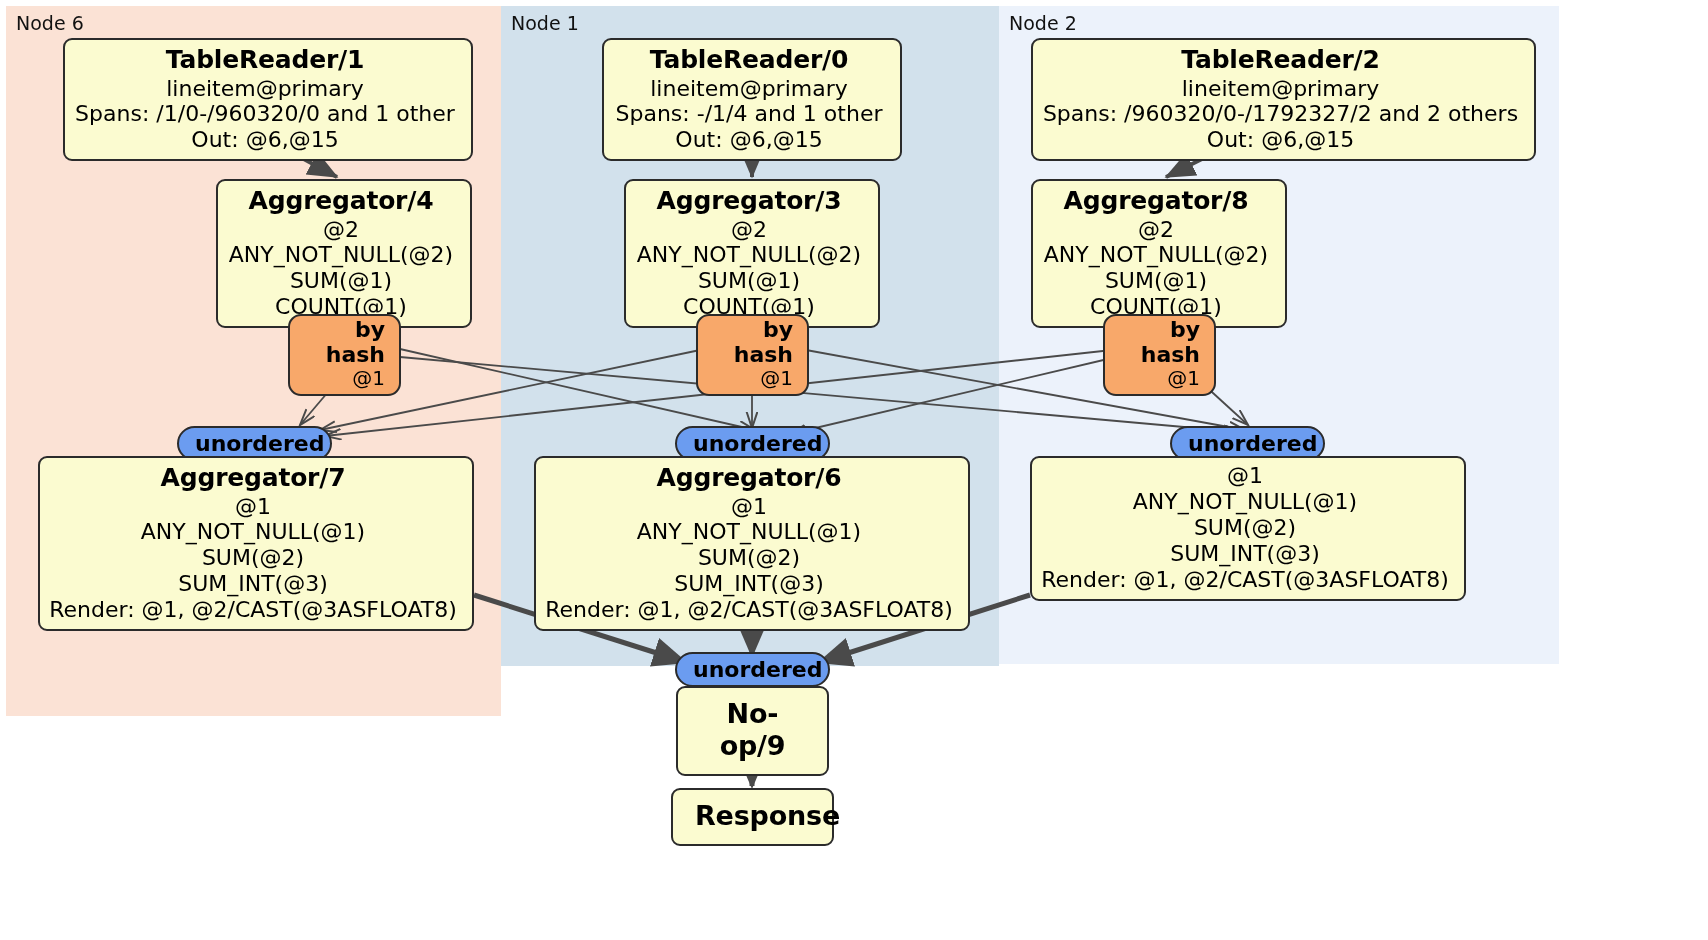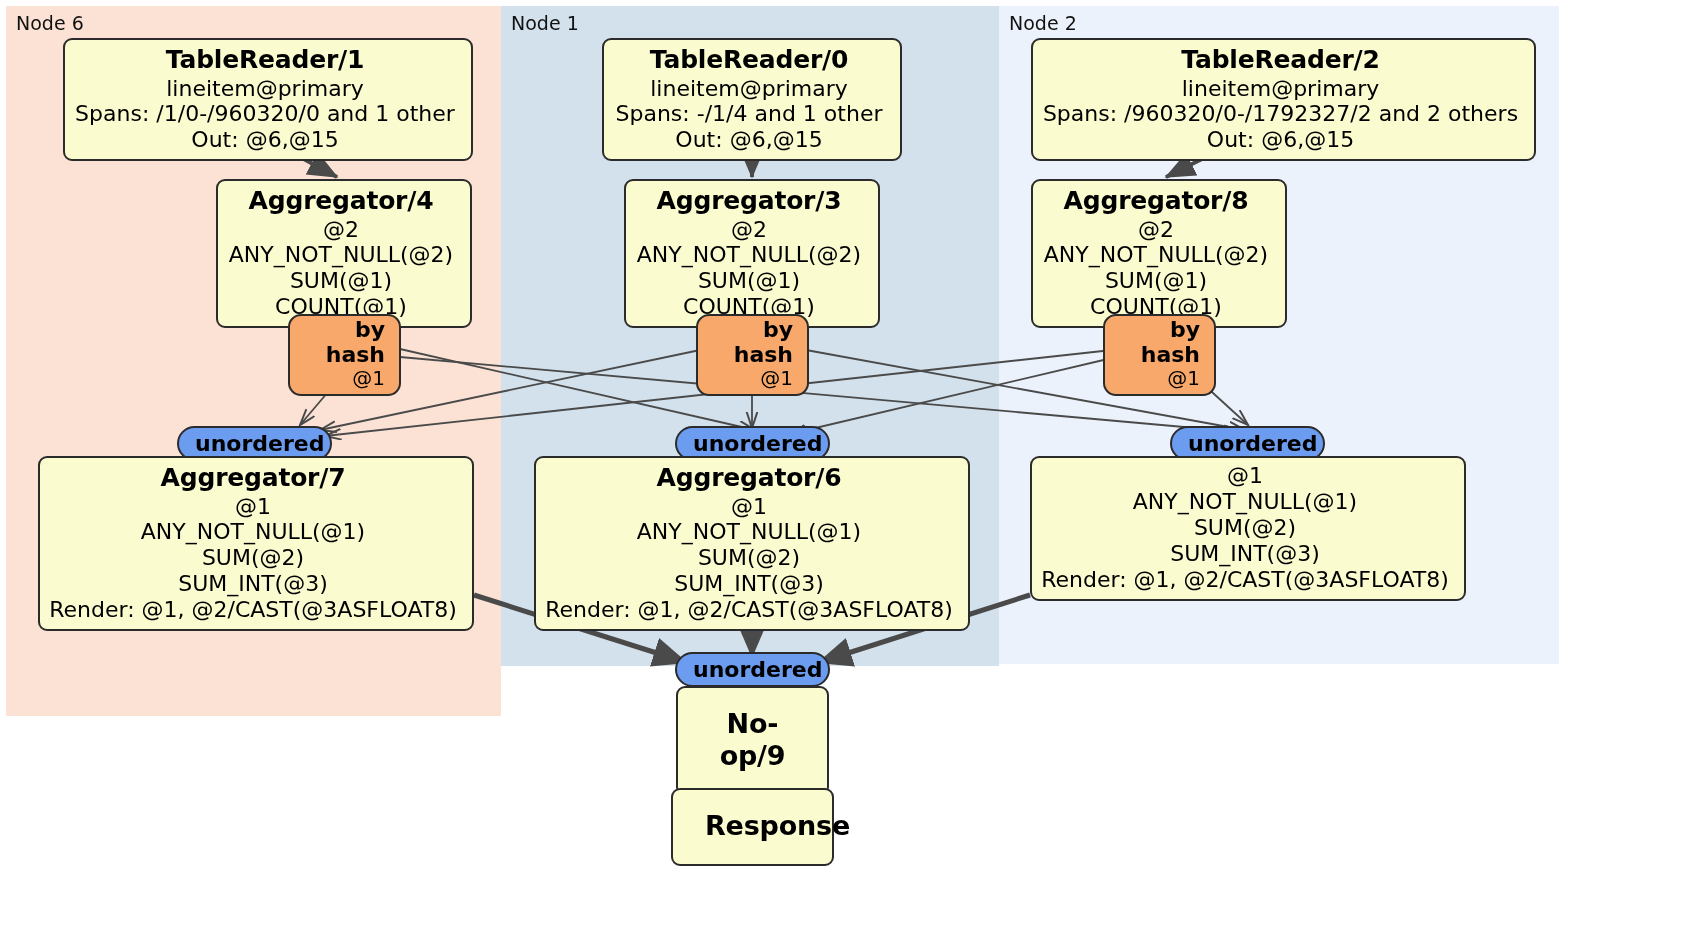--- a/index.html
+++ b/index.html
@@ -21,21 +21,21 @@
 
   .pill{position:absolute;box-sizing:border-box;border:2px solid #2b2b2b;
         text-align:right;color:#000;}
   .pill.router{background:#f8a86a;border-radius:13px;padding:2px 14px 4px 14px;line-height:1.12;}
   .pill.router .t{font-weight:bold;font-size:22px;}
   .pill.router .s{font-size:20px;}
   .pill.recv{background:#6b9cf0;border-radius:20px;padding:3px 16px;}
   .pill.recv .t{font-weight:bold;font-size:22px;white-space:nowrap;}
 
   .node.small{padding:4px 16px 6px 16px;}
-  .node.small .title{font-size:27px;margin:16px;}
+  .node.small .title{font-size:27px;margin:6px;}
 </style>
 </head>
 <body>
 
 <div id="stage">
 
   <div class="panel" style="left:6px;top:6px;width:495px;height:710px;background:#fbe2d5;">
     <div class="panel-label">Node 6</div>
   </div>
 

